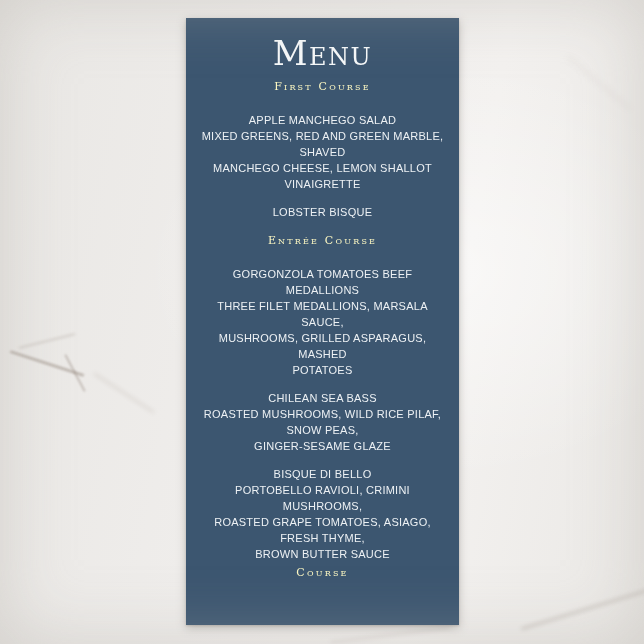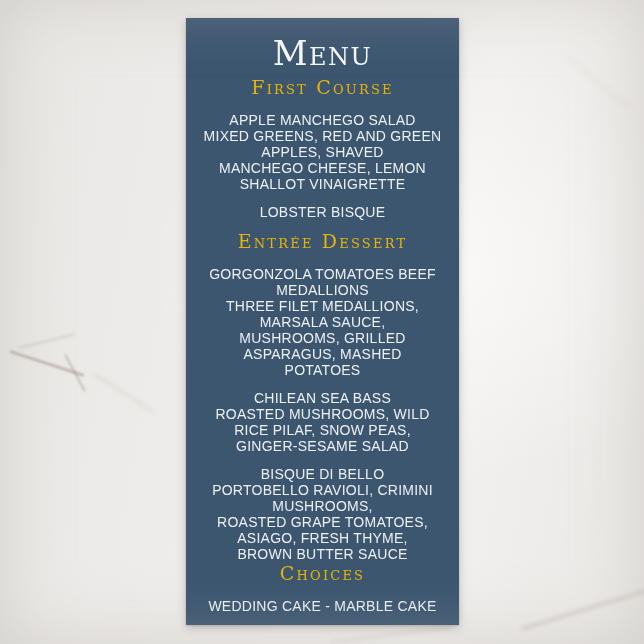--- a/index.html
+++ b/index.html
@@ -54,33 +54,33 @@
     font-size: 34px;
     line-height: 38px;
     letter-spacing: 1.5px;
     color: #f6f8f9;
   }
   .heading {
     margin: 0;
     font-family: "DejaVu Serif", serif;
     font-variant: small-caps;
     font-weight: normal;
-    font-size: 19px;
+    font-size: 11px;
     line-height: 18px;
     letter-spacing: 2.2px;
-    color: #eab308;
+    color: #fef9c3;
   }
   .heading.first   { margin-top: 6px; }
   .heading.entree  { margin-top: 12px; }
   .heading.dessert { margin-top: 2px; }
 
   .item { margin-top: 12px; }
   .item.after-heading { margin-top: 16px; }
   .item-name, .item-desc {
-    font-size: 14px;
+    font-size: 11px;
     line-height: 16px;
     letter-spacing: 0.25px;
     white-space: pre-line;
     color: #edf1f4;
   }
 </style>
 </head>
 <body>
 
 <div class="stage">
@@ -92,48 +92,45 @@
   <div class="vein vein-f"></div>
   <div class="vein vein-g"></div>
 
   <div class="card">
     <h1 class="title">Menu</h1>
 
     <h2 class="heading first">First Course</h2>
 
     <div class="item after-heading">
       <div class="item-name">APPLE MANCHEGO SALAD</div>
-      <div class="item-desc">MIXED GREENS, RED AND GREEN APPLES, SHAVED
+      <div class="item-desc">MIXED GREENS, RED AND GREEN MARBLE, SHAVED
 MANCHEGO CHEESE, LEMON SHALLOT VINAIGRETTE</div>
     </div>
     <div class="item">
       <div class="item-name">LOBSTER BISQUE</div>
     </div>
 
-    <h2 class="heading entree">Entrée Dessert</h2>
+    <h2 class="heading entree">Entrée Course</h2>
 
     <div class="item after-heading">
       <div class="item-name">GORGONZOLA TOMATOES BEEF MEDALLIONS</div>
       <div class="item-desc">THREE FILET MEDALLIONS, MARSALA SAUCE,
 MUSHROOMS, GRILLED ASPARAGUS, MASHED
 POTATOES</div>
     </div>
     <div class="item">
       <div class="item-name">CHILEAN SEA BASS</div>
       <div class="item-desc">ROASTED MUSHROOMS, WILD RICE PILAF, SNOW PEAS,
-GINGER-SESAME SALAD</div>
+GINGER-SESAME GLAZE</div>
     </div>
     <div class="item">
       <div class="item-name">BISQUE DI BELLO</div>
       <div class="item-desc">PORTOBELLO RAVIOLI, CRIMINI MUSHROOMS,
 ROASTED GRAPE TOMATOES, ASIAGO, FRESH THYME,
 BROWN BUTTER SAUCE</div>
     </div>
 
-    <h2 class="heading dessert">Choices</h2>
+    <h2 class="heading dessert">Course</h2>
 
     <div class="item after-heading">
-    </div>
-    <div class="item">
-      <div class="item-name">WEDDING CAKE - MARBLE CAKE</div>
     </div>
   </div>
 </div>
 
 </body></html>

